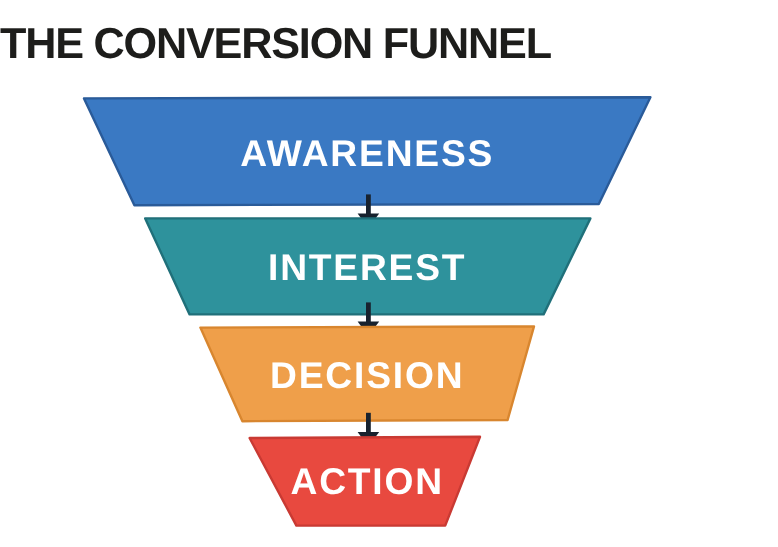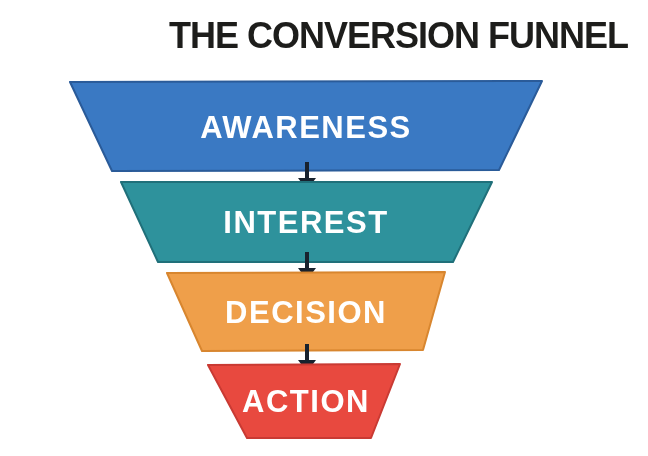--- a/index.html
+++ b/index.html
@@ -11,24 +11,24 @@
     position: relative;
     width: 648px;
     height: 456px;
     background: #ffffff;
     overflow: hidden;
     font-family: "Liberation Sans", sans-serif;
   }
   .title {
     position: absolute;
     top: 14px;
-    left: 16px;
+    left: 0;
     width: 612px;
     margin: 0;
-    text-align: right;
+    text-align: left;
     font-size: 36px;
     line-height: 44px;
     font-weight: 800;
     letter-spacing: -1px;
     color: #1d1d1b;
     white-space: nowrap;
   }
   .funnel-svg {
     position: absolute;
     left: 0;

